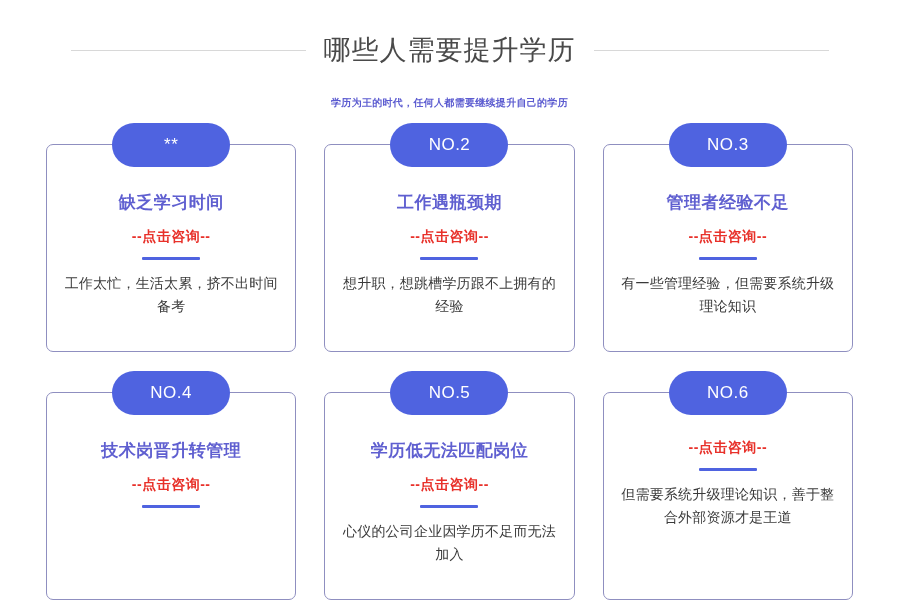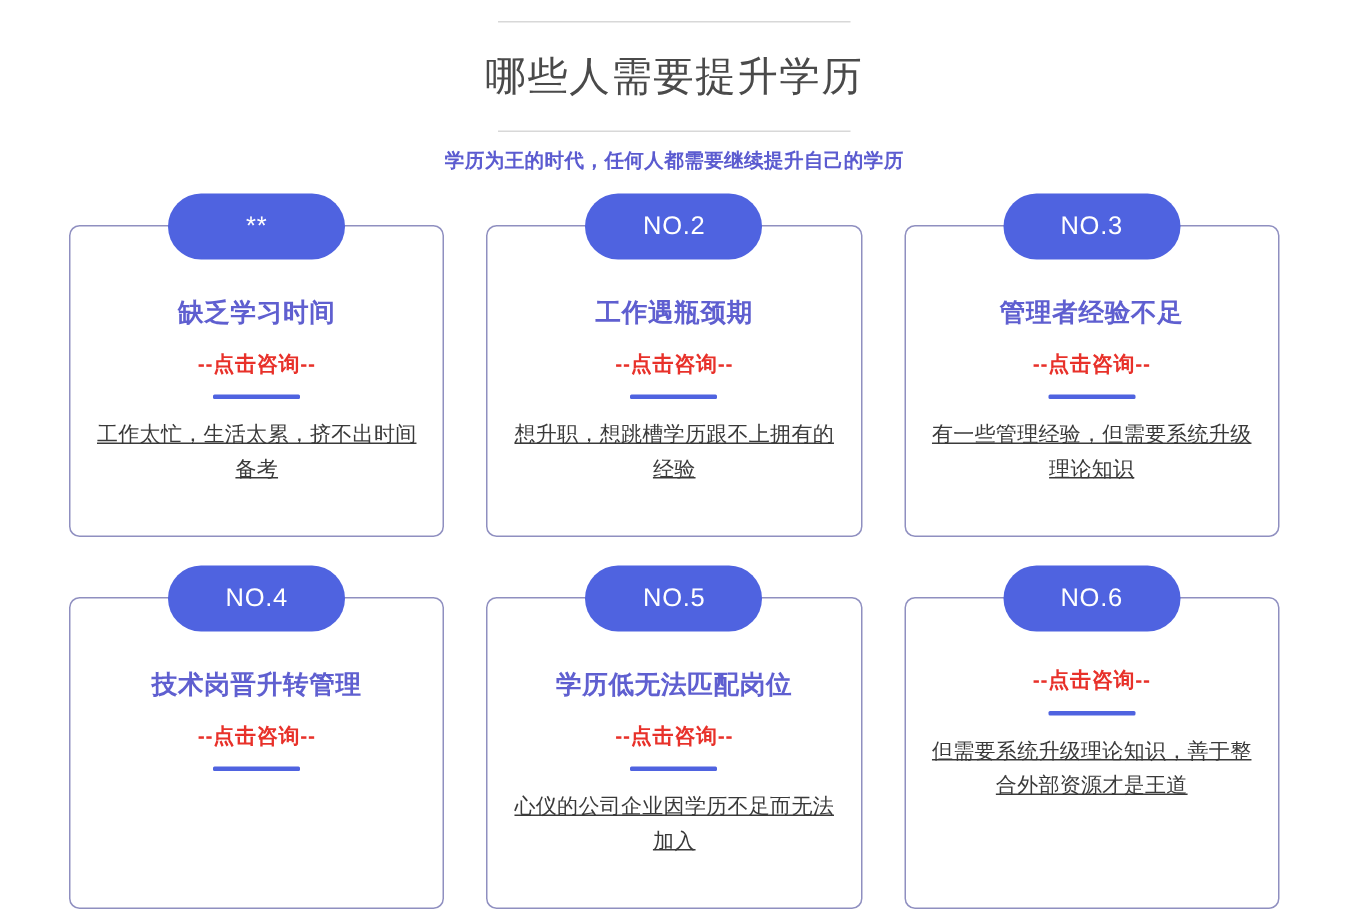--- a/index.html
+++ b/index.html
@@ -23,41 +23,41 @@
   }
 
   
   .header {
     padding-top: 14px;
     text-align: center;
   }
   .title-row {
     display: flex;
     align-items: center;
+    justify-content: center;
     gap: 0;
-    flex-direction: column;
   }
   .title-rule {
     height: 1px;
     background: #d8d8d8;
     flex: 0 0 auto;
     width: 235px;
   }
   .page-title {
     font-size: 27px;
     line-height: 36px;
     font-weight: 400;
     color: #4a4a4a;
     letter-spacing: 1px;
     padding: 0 18px;
     white-space: nowrap;
   }
   .page-subtitle {
     margin-top: 10px;
-    font-size: 13px;
+    font-size: 10px;
     font-weight: bold;
     color: #5b5bd0;
     letter-spacing: 0.3px;
   }
 
   
   .grid {
     margin-top: 34px;
     padding: 0 46px;
     display: grid;
@@ -119,21 +119,20 @@
     background: #4f63e0;
     margin: 0 auto 12px auto;
     border-radius: 1px;
   }
 
   .card-body {
     font-size: 14px;
     line-height: 23px;
     color: #3a3a3a;
     letter-spacing: 0.2px;
-    text-decoration: underline;
   }
 </style>
 </head>
 <body>
 
 <div class="page">
 
   <div class="header">
     <div class="title-row">
       <span class="title-rule"></span>

